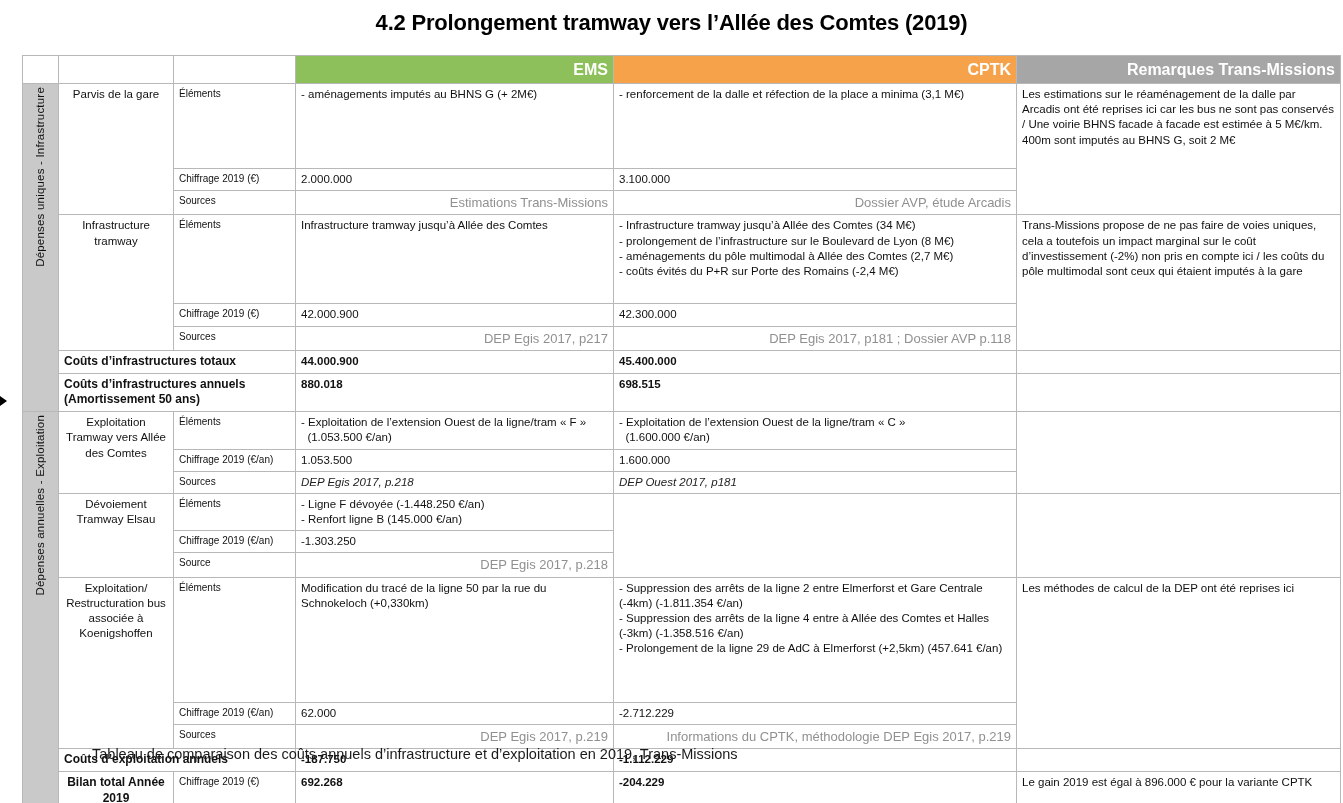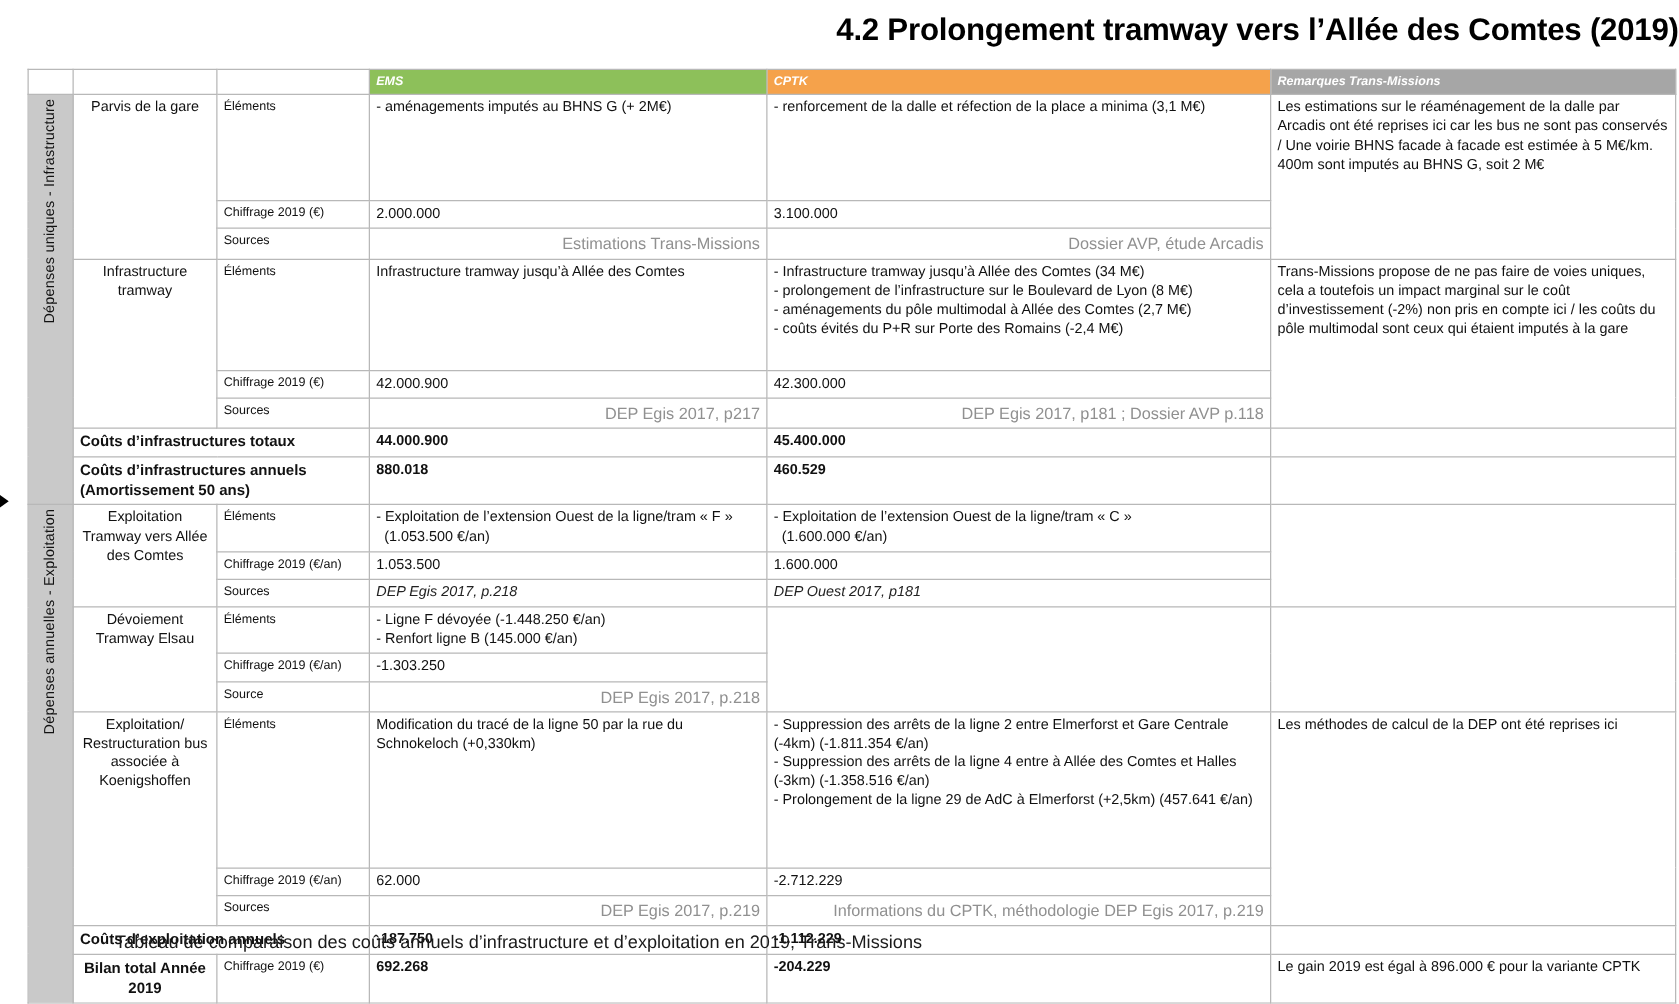--- a/index.html
+++ b/index.html
@@ -9,22 +9,22 @@
   }
   body {
     width: 1343px;
     height: 803px;
     font-family: "Liberation Sans", sans-serif;
     color: #111111;
     position: relative;
     overflow: hidden;
   }
   .page-title {
-    text-align: right;
-    font-size: 25px;
+    text-align: center;
+    font-size: 22px;
     font-weight: bold;
     margin: 10px 0 8px 0;
     letter-spacing: -0.2px;
     color: #000;
   }
   .table-wrap {
     position: absolute;
     left: 22px;
     top: 55px;
     width: 1320px;
@@ -45,25 +45,24 @@
   col.c-side   { width: 36px; }
   col.c-cat    { width: 115px; }
   col.c-lab    { width: 122px; }
   col.c-ems    { width: 318px; }
   col.c-cptk   { width: 403px; }
   col.c-rem    { width: 324px; }
 
   .hdr {
     color: #ffffff;
     font-weight: bold;
-    text-align: left;
-    font-size: 10px;
+    text-align: right;
+    font-size: 16px;
     padding: 4px 5px;
     border: 1px solid #b8b8b8;
-    font-style: italic;
   }
   .hdr-ems  { background: #8dc05a; }
   .hdr-cptk { background: #f5a24b; }
   .hdr-rem  { background: #a6a6a6; }
   .hdr-blank { border: none; background: #ffffff; }
 
   .side-band {
     background: #c9c9c9;
     border: 1px solid #b8b8b8;
     text-align: center;
@@ -198,21 +197,21 @@
 
   <tr>
     <td class="tot-label" colspan="2">Coûts d’infrastructures totaux</td>
     <td class="num bold">44.000.900</td>
     <td class="num bold">45.400.000</td>
     <td></td>
   </tr>
   <tr>
     <td class="tot-label" colspan="2">Coûts d’infrastructures annuels (Amortissement 50 ans)</td>
     <td class="num bold">880.018</td>
-    <td class="num bold">460.529</td>
+    <td class="num bold">698.515</td>
     <td></td>
   </tr>
 
   <tr>
     <td class="side-band" rowspan="11">
       <span class="rot">Dépenses annuelles - Exploitation</span>
     </td>
     <td class="cat" rowspan="3">Exploitation Tramway vers Allée des Comtes</td>
     <td class="lab">Éléments</td>
     <td>

